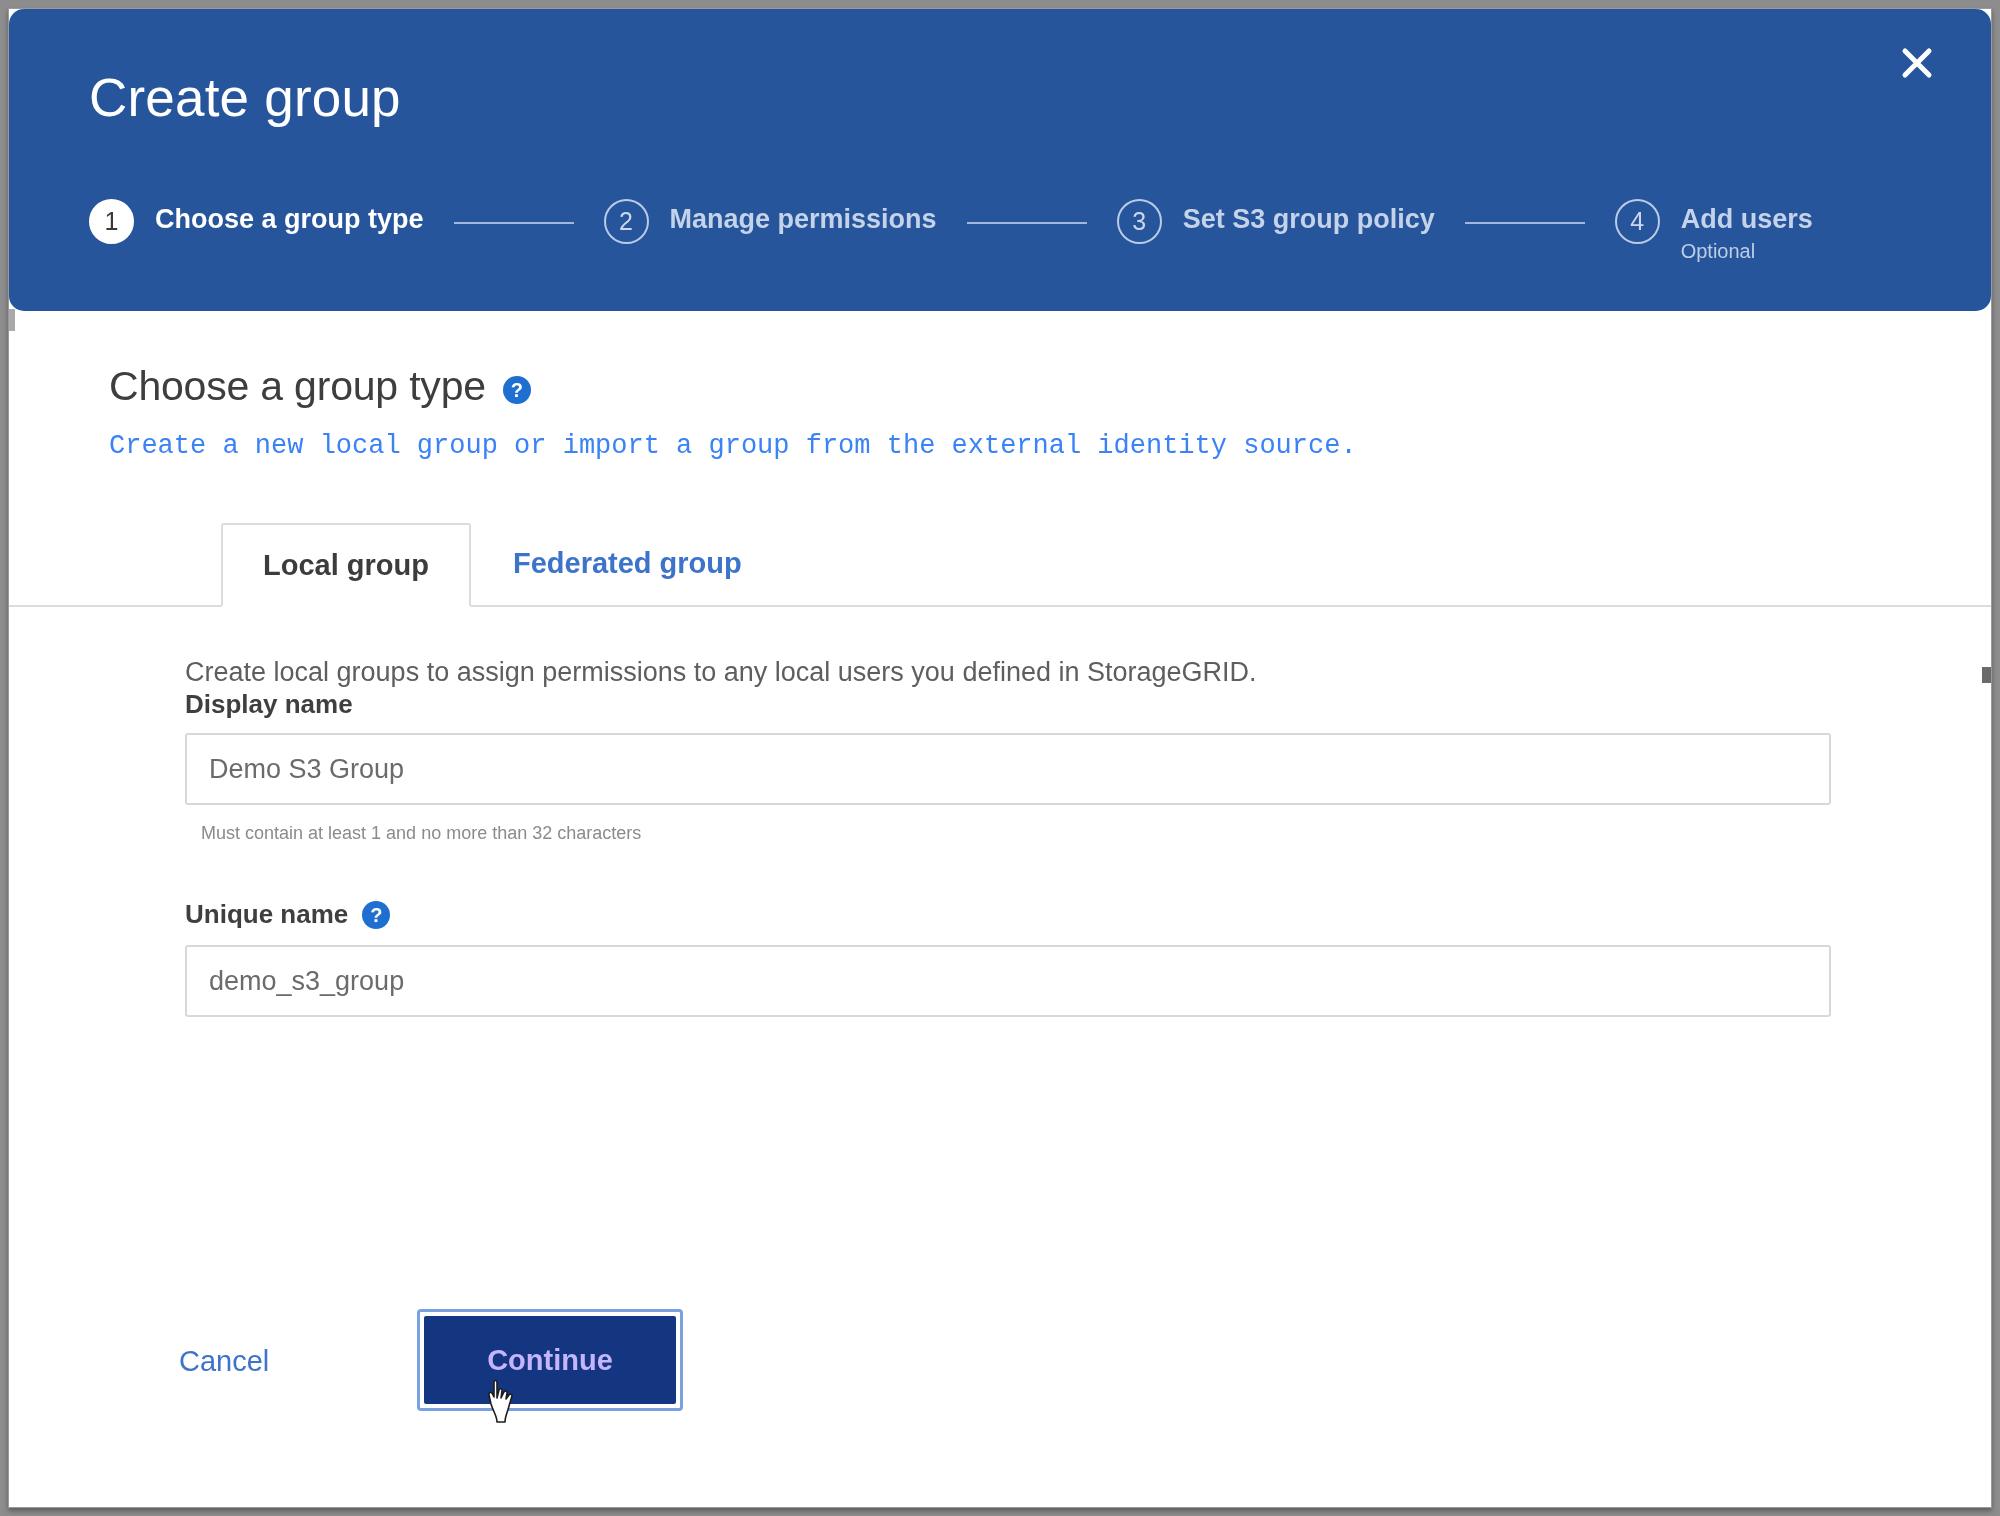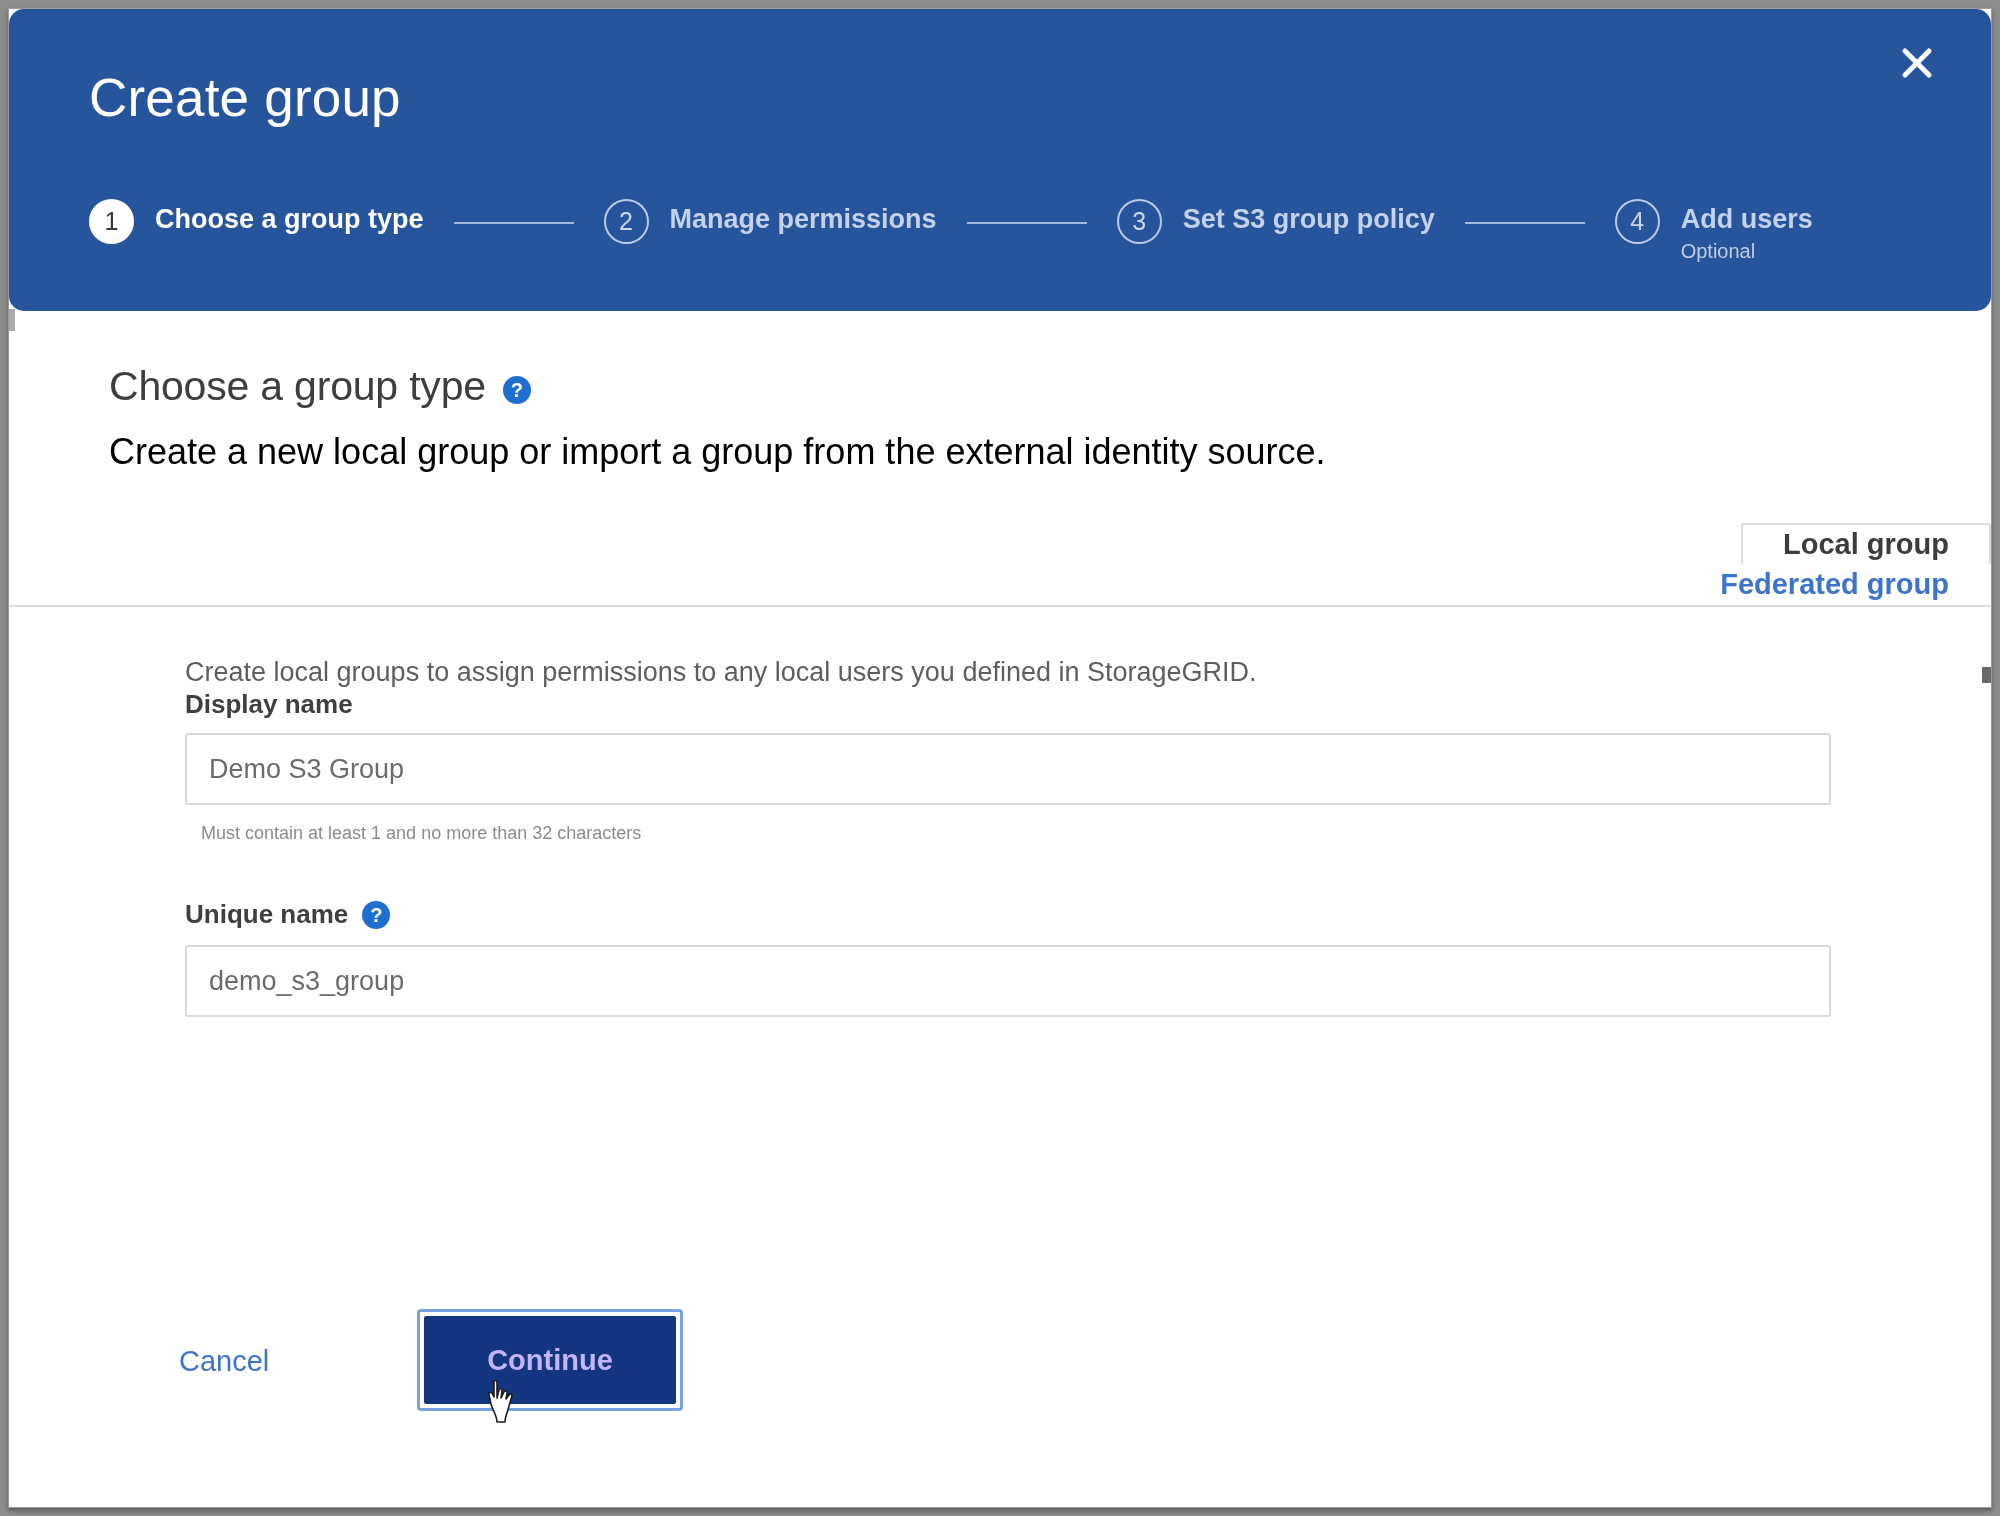--- a/index.html
+++ b/index.html
@@ -133,35 +133,35 @@
     align-items: center; justify-content: center;
     line-height: 1;
     cursor: pointer;
     flex: 0 0 auto;
   }
   #section-title-row .help-icon { margin-left: 17px; margin-top: 6px; }
 
   #section-desc {
     position: absolute;
     left: 100px; top: 120px;
-    font-size: 36px;
-    color: #000000;
+    font-size: 27px;
+    color: #3b82f6;
     white-space: nowrap;
+    font-family: Liberation Mono, monospace;
   }
 
   
   #tab-strip {
     position: absolute;
     left: 0; right: 0; top: 212px;
     height: 84px;
     border-bottom: 2px solid #dcdcdc;
     display: flex;
     align-items: flex-end;
     padding-left: 212px;
-    flex-direction: column;
   }
   .tab {
     height: 84px;
     padding: 0 40px;
     display: flex; align-items: center; justify-content: center;
     font-size: 29px;
     cursor: pointer;
     position: relative;
   }
   .tab.active {

